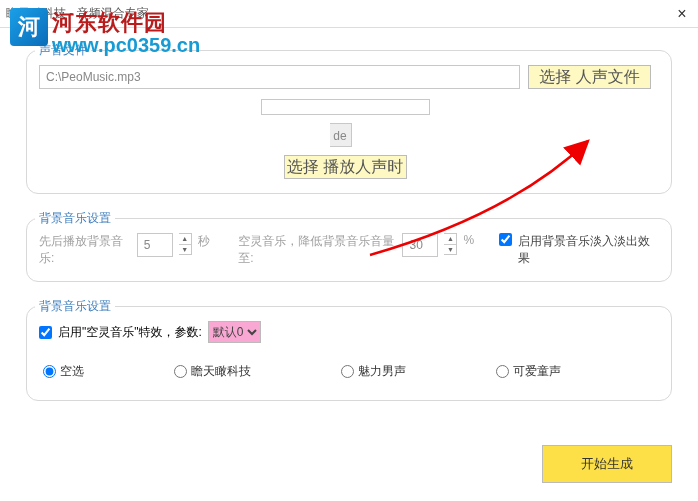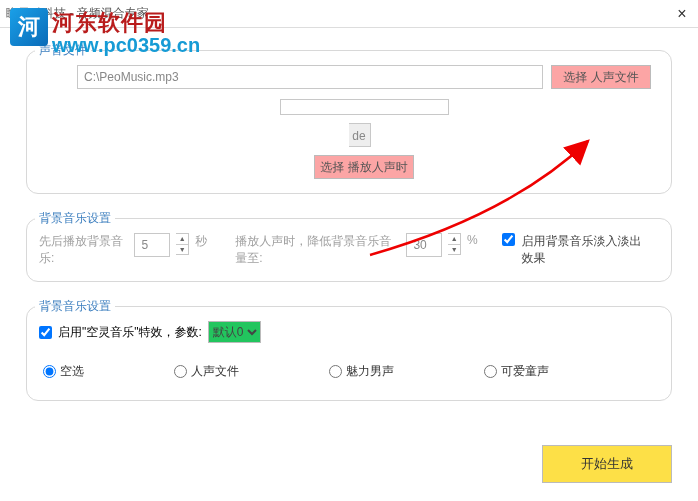--- a/index.html
+++ b/index.html
@@ -88,39 +88,38 @@
       background: #fff;
       padding: 0 4px;
       color: #3d7fbf;
       font-size: 12px;
     }
     .row {
       display: flex;
       align-items: center;
       gap: 8px;
       margin-bottom: 10px;
-      margin-left: 38px;
     }
     .row:last-child { margin-bottom: 0; flex-direction: column; }
     input[type="text"] {
       height: 24px;
       border: 1px solid #c8c8c8;
       padding: 0 6px;
       font-size: 12px;
       color: #888;
       background: #fff;
     }
     .voice-path { flex: 1; }
     .file-btn {
-      width: 100px;
+      width: 123px;
       height: 24px;
       border: 1px solid #bbb;
-      background: #fca5a5;
+      background: #fef9c3;
       color: #555;
-      font-size: 12px;
+      font-size: 16px;
       cursor: default;
     }
     .de-label {
       display:inline-block;
       width: 22px; height:24px;
       line-height:24px;
       border:1px solid #c8c8c8;
       border-left:none;
       text-align:center;
       color:#888;
@@ -141,21 +140,21 @@
       display:inline-flex; flex-direction:column;
       width:14px; height:22px;
       border:1px solid #c8c8c8; border-left:none;
     }
     .spinner span{flex:1;font-size:7px;text-align:center;line-height:10px;color:#666;border-bottom:1px solid #ccc;}
     .spinner span:last-child{border-bottom:none;}
     .chk { width:13px; height:13px; }
     .chk-label { color:#444; }
     .effects-row1 { display:flex; align-items:center; gap:6px; margin-bottom:20px;}
     select.param {
-      height:22px; border:1px solid #bbb; font-size:12px; color:#444; background:#22c55e;
+      height:22px; border:1px solid #bbb; font-size:12px; color:#444; background:#f9a8d4;
     }
     .radio-row { display:flex; align-items:flex-end; gap:90px; padding-left:4px;}
     .radio-item { display:flex; align-items:center; gap:4px; color:#333;}
     .radio-item input{width:13px;height:13px;}
     .bottom-area {
       position:absolute;
       right:26px;
       bottom:18px;
     }
     .generate-btn {
@@ -210,21 +209,21 @@
     <span class="group-title">背景音乐设置</span>
     <div class="bg-settings-row">
       <span class="disabled-text">先后播放背景音乐:</span>
       <input class="num-input" type="text" value="5" style="">
       <span class="spinner">
           <span>▲</span>
           <span>▼</span>
         </span>
       <span class="disabled-text">秒</span>
       <span style="width:18px;"></span>
-      <span class="disabled-text">播放人声时，降低背景音乐音量至:</span>
+      <span class="disabled-text">空灵音乐，降低背景音乐音量至:</span>
       <input class="num-input" type="text" value="30" style="">
       <span class="spinner">
           <span>▲</span>
           <span>▼</span>
         </span>
       <span class="disabled-text">%</span>
       <span style="width:14px;"></span>
       <input type="checkbox" class="chk" checked="" style="">
       <span class="chk-label">启用背景音乐淡入淡出效果</span>
     </div>
@@ -239,21 +238,21 @@
         <option>默认0</option>
       </select>
     </div>
     <div class="radio-row">
       <label class="radio-item">
         <input type="radio" name="vfx" checked="" style="">
         <span>空选</span>
       </label>
       <label class="radio-item">
         <input type="radio" name="vfx" style="">
-        <span>人声文件</span>
+        <span>瞻天瞰科技</span>
       </label>
       <label class="radio-item">
         <input type="radio" name="vfx" style="">
         <span>魅力男声</span>
       </label>
       <label class="radio-item">
         <input type="radio" name="vfx" style="">
         <span>可爱童声</span>
       </label>
     </div>

